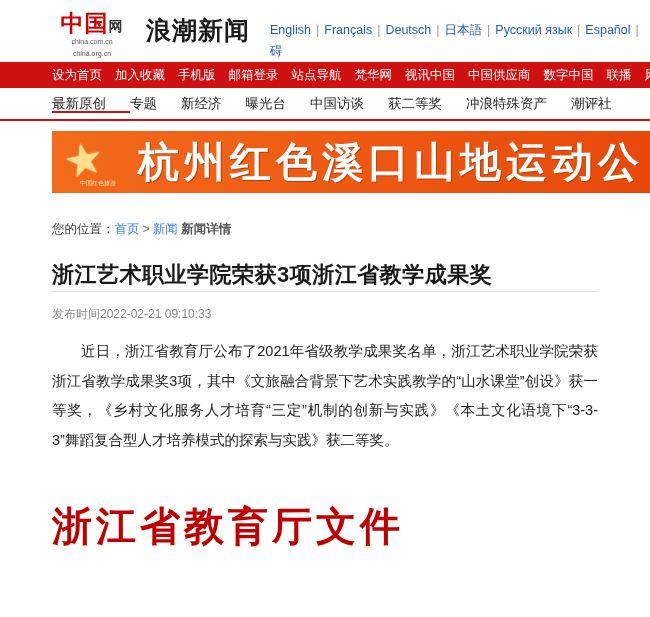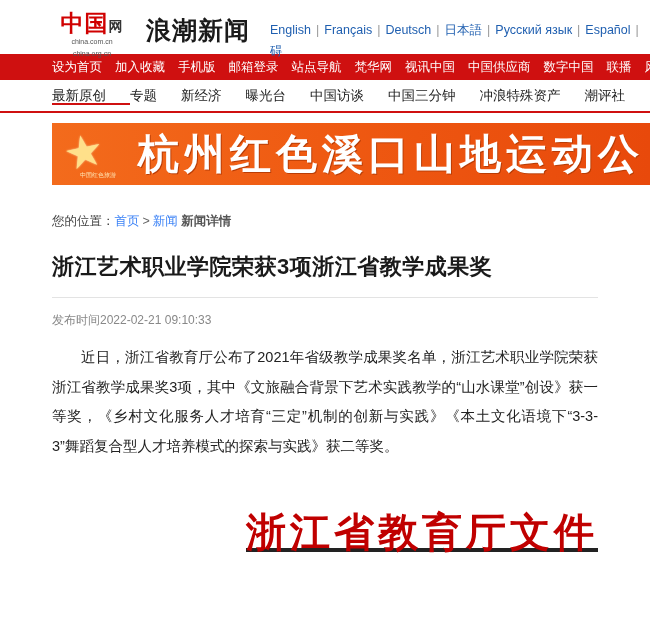--- a/index.html
+++ b/index.html
@@ -19,21 +19,21 @@
     width: 650px;
     height: 617px;
     overflow: hidden;
   }
 
   
   .top-header {
     display: flex;
     align-items: flex-start;
     padding: 10px 0 6px 52px;
-    height: 54px;
+    height: 62px;
     box-sizing: border-box;
   }
   .logo-block {
     width: 80px;
     flex: 0 0 80px;
     text-align: center;
     padding-top: 2px;
   }
   .logo-main {
     font-family: "Liberation Serif", serif;
@@ -182,21 +182,20 @@
   }
   .breadcrumb .cur {
     color: #555;
     font-weight: bold;
   }
 
   
   .article-head {
     margin: 22px 52px 0 52px;
     border-bottom: 1px solid #e3e3e3;
-    padding-bottom: 14px;
   }
   .article-title {
     font-size: 22px;
     font-weight: bold;
     color: #1a1a1a;
     line-height: 1.4;
     letter-spacing: 0.5px;
   }
   .pub-time {
     margin: 14px 52px 0 52px;
@@ -211,22 +210,21 @@
     text-align: justify;
   }
   .article-body p {
     margin: 0;
     text-indent: 2em;
   }
 
   
   .doc-image {
     margin-top: 30px;
-    text-align: right;
-    text-decoration: underline;
+    text-align: left;
   }
   .doc-title {
     font-family: "Liberation Serif", serif;
     font-size: 40px;
     font-weight: bold;
     color: #c00000;
     letter-spacing: 4px;
     white-space: nowrap;
   }
 </style>
@@ -249,21 +247,21 @@
     <div class="lang-bar">
       <a href="#">English</a><span class="lang-sep">|</span><a href="#">Français</a><span class="lang-sep">|</span><a href="#">Deutsch</a><span class="lang-sep">|</span><a href="#">日本語</a><span class="lang-sep">|</span><a href="#">Русский язык</a><span class="lang-sep">|</span><a href="#">Español</a><span class="lang-sep">|</span><a href="#">碍</a>
     </div>
   </div>
 
   <div class="red-nav">
     <span class="item">设为首页</span><span class="item">加入收藏</span><span class="item">手机版</span><span class="item">邮箱登录</span><span class="item">站点导航</span><span class="item">梵华网</span><span class="item">视讯中国</span><span class="item">中国供应商</span><span class="item">数字中国</span><span class="item">联播</span><span class="item">风采中国</span>
   </div>
 
   <div class="chan-nav">
-    <span class="citem first">最新原创</span><span class="citem">专题</span><span class="citem">新经济</span><span class="citem">曝光台</span><span class="citem">中国访谈</span><span class="citem">中国三分钟</span><span class="citem">冲浪特殊资产</span><span class="citem">潮评社</span>
+    <span class="citem first">最新原创</span><span class="citem">专题</span><span class="citem">新经济</span><span class="citem">曝光台</span><span class="citem">中国访谈</span><span class="citem">获二等奖</span><span class="citem">冲浪特殊资产</span><span class="citem">潮评社</span>
   </div>
 
   <div class="banner">
     <div class="banner-star">
       <div class="star-glyph">★</div>
       <div class="star-caption">中国红色旅游</div>
     </div>
     <div class="banner-title">杭州红色溪口山地运动公</div>
   </div>
 

